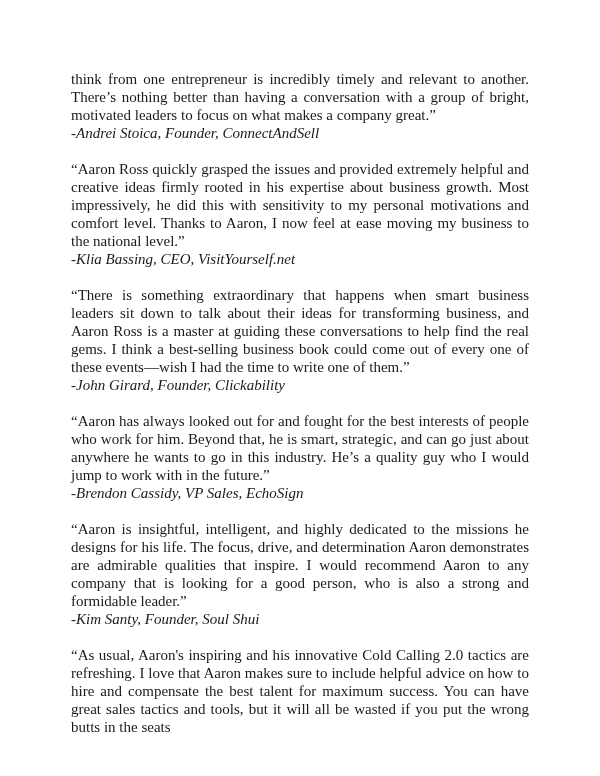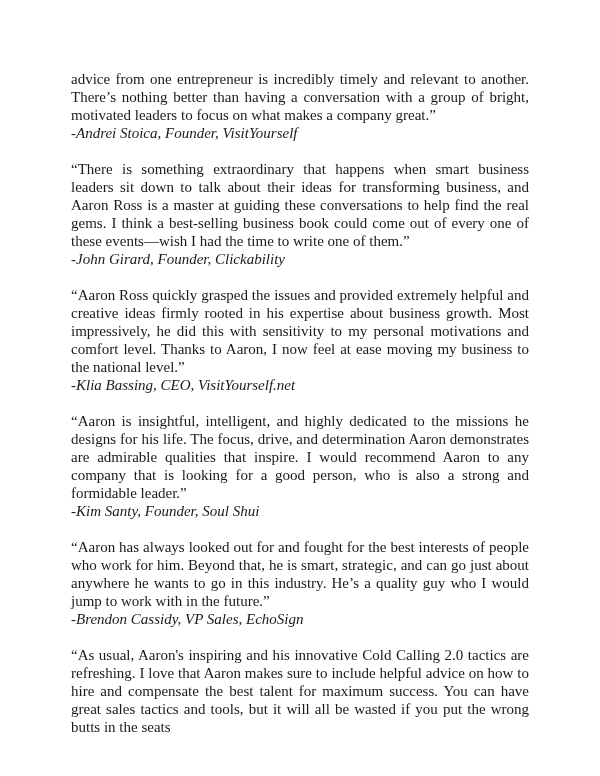--- a/index.html
+++ b/index.html
@@ -34,42 +34,42 @@
       margin: 0;
       font-style: italic;
     }
   </style>
 </head>
 <body>
 
 <div class="page">
 
   <div class="testimonial">
-    <p class="quote">advice from one entrepreneur is incredibly timely and relevant to another. There’s nothing better than having a conversation with a group of bright, motivated leaders to focus on what makes a company great.”</p>
-    <p class="attribution">-Andrei Stoica, Founder, VisitYourself</p>
+    <p class="quote">think from one entrepreneur is incredibly timely and relevant to another. There’s nothing better than having a conversation with a group of bright, motivated leaders to focus on what makes a company great.”</p>
+    <p class="attribution">-Andrei Stoica, Founder, ConnectAndSell</p>
+  </div>
+
+  <div class="testimonial">
+    <p class="quote">“Aaron Ross quickly grasped the issues and provided extremely helpful and creative ideas firmly rooted in his expertise about business growth. Most impressively, he did this with sensitivity to my personal motivations and comfort level. Thanks to Aaron, I now feel at ease moving my business to the national level.”</p>
+    <p class="attribution">-Klia Bassing, CEO, VisitYourself.net</p>
   </div>
 
   <div class="testimonial">
     <p class="quote">“There is something extraordinary that happens when smart business leaders sit down to talk about their ideas for transforming business, and Aaron Ross is a master at guiding these conversations to help find the real gems. I think a best-selling business book could come out of every one of these events—wish I had the time to write one of them.”</p>
     <p class="attribution">-John Girard, Founder, Clickability</p>
   </div>
 
   <div class="testimonial">
-    <p class="quote">“Aaron Ross quickly grasped the issues and provided extremely helpful and creative ideas firmly rooted in his expertise about business growth. Most impressively, he did this with sensitivity to my personal motivations and comfort level. Thanks to Aaron, I now feel at ease moving my business to the national level.”</p>
-    <p class="attribution">-Klia Bassing, CEO, VisitYourself.net</p>
+    <p class="quote">“Aaron has always looked out for and fought for the best interests of people who work for him. Beyond that, he is smart, strategic, and can go just about anywhere he wants to go in this industry. He’s a quality guy who I would jump to work with in the future.”</p>
+    <p class="attribution">-Brendon Cassidy, VP Sales, EchoSign</p>
   </div>
 
   <div class="testimonial">
     <p class="quote">“Aaron is insightful, intelligent, and highly dedicated to the missions he designs for his life. The focus, drive, and determination Aaron demonstrates are admirable qualities that inspire. I would recommend Aaron to any company that is looking for a good person, who is also a strong and formidable leader.”</p>
     <p class="attribution">-Kim Santy, Founder, Soul Shui</p>
-  </div>
-
-  <div class="testimonial">
-    <p class="quote">“Aaron has always looked out for and fought for the best interests of people who work for him. Beyond that, he is smart, strategic, and can go just about anywhere he wants to go in this industry. He’s a quality guy who I would jump to work with in the future.”</p>
-    <p class="attribution">-Brendon Cassidy, VP Sales, EchoSign</p>
   </div>
 
   <div class="testimonial">
   </div>
 
   <div class="testimonial">
     <p class="quote">“As usual, Aaron's inspiring and his innovative Cold Calling 2.0 tactics are refreshing. I love that Aaron makes sure to include helpful advice on how to hire and compensate the best talent for maximum success. You can have great sales tactics and tools, but it will all be wasted if you put the wrong butts in the seats</p>
   </div>
 
 </div>

